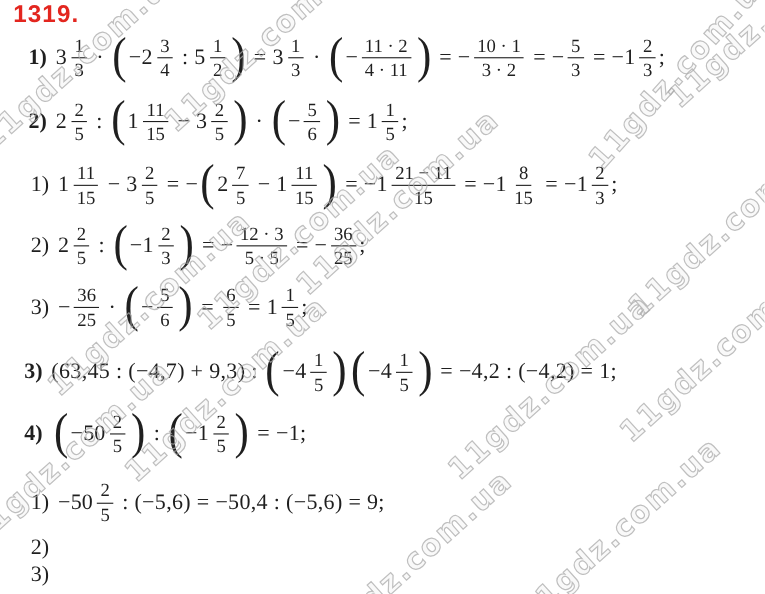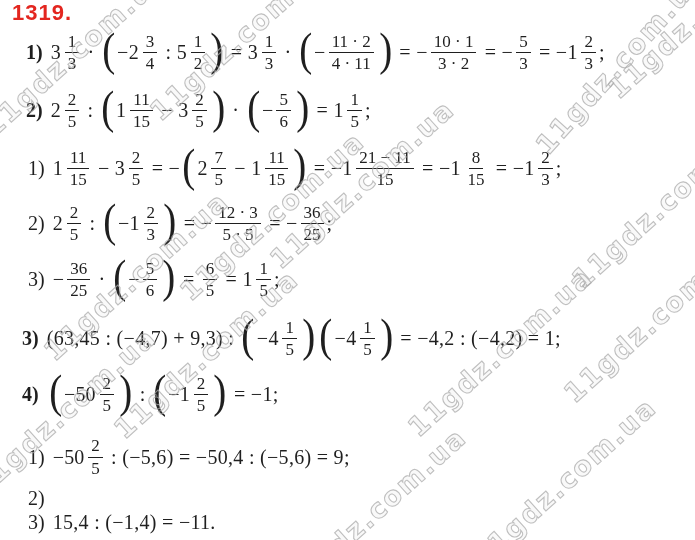--- a/index.html
+++ b/index.html
@@ -357,21 +357,20 @@
           <span class="d">5</span>
         </span>
       </span>
       <span class="tx"> : (−5,6) = −50,4 : (−5,6) = 9;</span>
     </div>
   <div class="line l9">
       <span class="lab">2)</span>
     </div>
   <div class="line l10">
       <span class="lab">3)</span>
-      <span class="tx">15,4 : (−1,4) = −11.</span>
     </div>
 
   <div id="wm-layer">
       <span class="wm" style="left: 75px; top: 52px; transform: translate(-50%, -50%) rotate(-42deg);">11gdz.com.ua</span>
       <span class="wm" style="left: 242px; top: 36px; transform: translate(-50%, -50%) rotate(-42deg);">11gdz.com.ua</span>
       <span class="wm" style="left: 620px; top: 62px; transform: translate(-50%, -50%) rotate(-48deg);">11gdz.com.ua</span>
       <span class="wm" style="left: 700px; top: 14px; transform: translate(-50%, -50%) rotate(-42deg);">11gdz.com.ua</span>
       <span class="wm" style="left: 362px; top: 184px; transform: translate(-50%, -50%) rotate(-42deg);">11gdz.com.ua</span>
       <span class="wm" style="left: 272px; top: 216px; transform: translate(-50%, -50%) rotate(-42deg);">11gdz.com.ua</span>
       <span class="wm" style="left: 136px; top: 276px; transform: translate(-50%, -50%) rotate(-42deg);">11gdz.com.ua</span>

